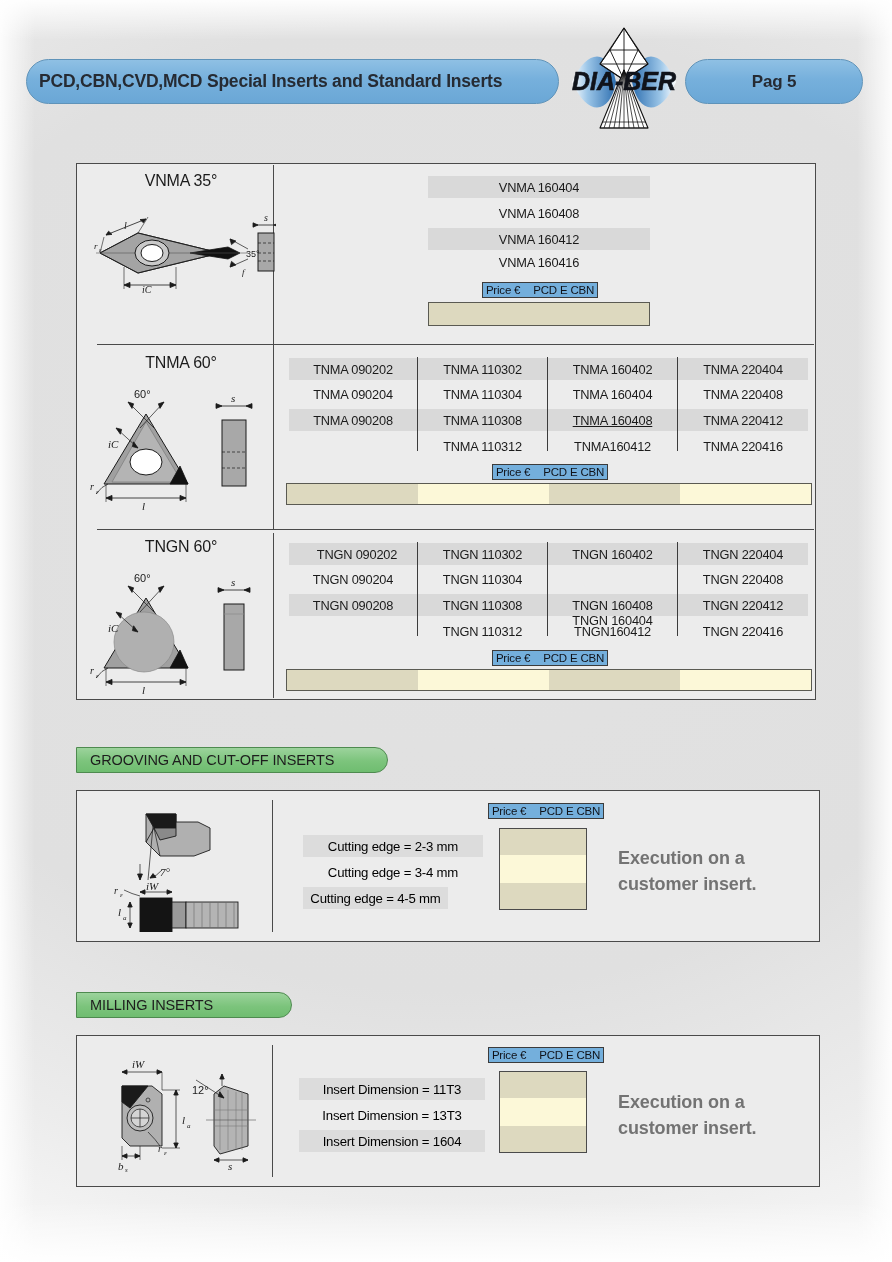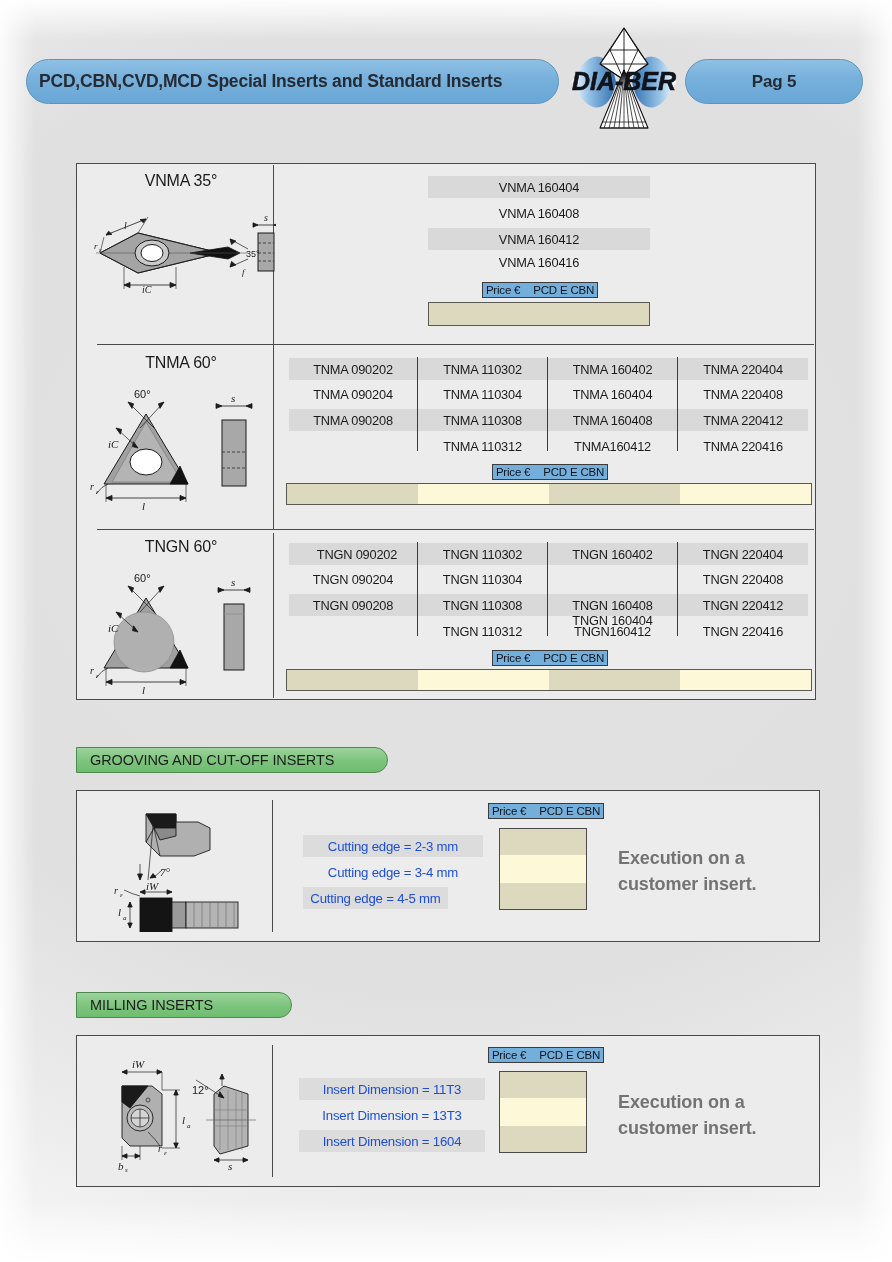--- a/index.html
+++ b/index.html
@@ -153,21 +153,21 @@
     display: flex;
   }
   .price-bar > div { height: 100%; }
   .pc-dark { background: #ddd9bf; }
   .pc-light { background: #fcf8d8; }
 
   
   .opt-row {
     position: absolute;
     font-size: 13.2px;
-    color: #1d4ed8;
+    color: #000000;
     display: flex;
     align-items: center;
     justify-content: center;
     letter-spacing: -0.2px;
     box-sizing: border-box;
   }
   .opt-row.shaded { background: #dcdcdc; }
 
   .price-box {
     position: absolute;
@@ -372,21 +372,21 @@
 <div class="code-cell shaded" style="left:548px; top:358px; width:129px; height:22px;">TNMA 160402</div>
 <div class="code-cell shaded" style="left:678px; top:358px; width:130px; height:22px;">TNMA 220404</div>
 
 <div class="code-cell" style="left:289px; top:383px; width:128px; height:22px;">TNMA 090204</div>
 <div class="code-cell" style="left:418px; top:383px; width:129px; height:22px;">TNMA 110304</div>
 <div class="code-cell" style="left:548px; top:383px; width:129px; height:22px;">TNMA 160404</div>
 <div class="code-cell" style="left:678px; top:383px; width:130px; height:22px;">TNMA 220408</div>
 
 <div class="code-cell shaded" style="left:289px; top:409px; width:128px; height:22px;">TNMA 090208</div>
 <div class="code-cell shaded" style="left:418px; top:409px; width:129px; height:22px;">TNMA 110308</div>
-<div class="code-cell shaded" style="left:548px; top:409px; width:129px; height:22px;">TNMA 160408</div>
+<div class="code-cell shaded" style="left:548px; top:409px; width:129px; height:22px;text-decoration:underline;">TNMA 160408</div>
 <div class="code-cell shaded" style="left:678px; top:409px; width:130px; height:22px;">TNMA 220412</div>
 
 <div class="code-cell" style="left:418px; top:435px; width:129px; height:22px;">TNMA 110312</div>
 <div class="code-cell" style="left:548px; top:435px; width:129px; height:22px;">TNMA160412</div>
 <div class="code-cell" style="left:678px; top:435px; width:130px; height:22px;">TNMA 220416</div>
 
 <div class="price-badge" style="left:492px; top:464px; width:116px;">
   <span>Price €</span>
   <span>PCD E CBN</span>
 </div>

